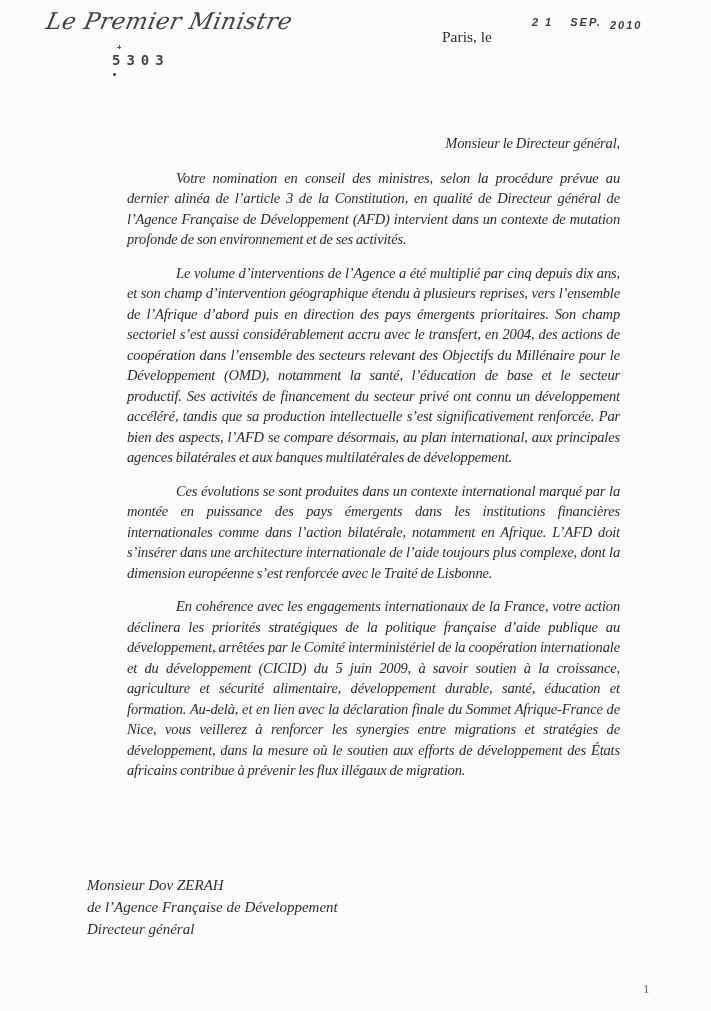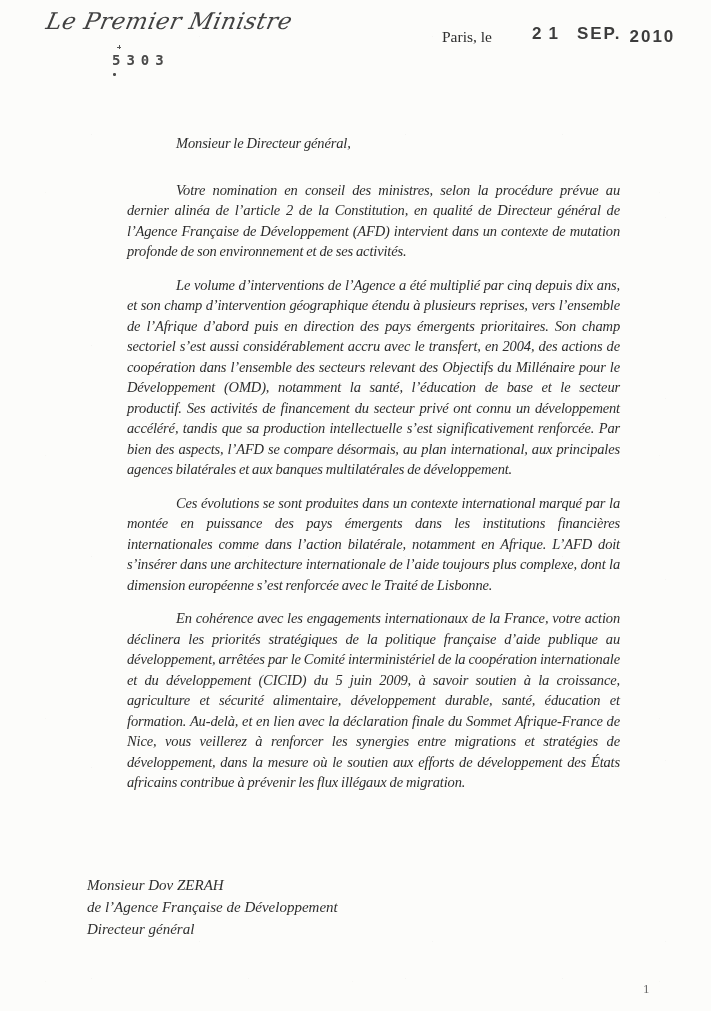--- a/index.html
+++ b/index.html
@@ -72,26 +72,27 @@
     position: absolute;
     left: 442px;
     top: 28px;
     font-size: 15.5px;
     color: #2f2f2f;
     white-space: nowrap;
   }
   .date-stamp {
     position: absolute;
     left: 532px;
-    top: 24px;
+    top: 16px;
     font-family: "Liberation Sans", "DejaVu Sans", sans-serif;
     font-weight: 700;
-    font-size: 17px;
+    font-size: 11px;
     color: #3c3c3c;
     white-space: nowrap;
+    font-style: italic;
   }
   .date-stamp .d-day { letter-spacing: 7px; }
   .date-stamp .d-month { margin-left: 12px; letter-spacing: 2px; }
   .date-stamp .d-year {
     margin-left: 8px;
     letter-spacing: 2px;
     display: inline-block;
     transform: translateY(3px);
   }
 
@@ -107,22 +108,22 @@
     letter-spacing: -0.15px;
     word-spacing: -0.5px;
     color: #2c2c2c;
   }
   .letter-body p {
     margin: 0 0 13px 0;
     text-indent: 49px;
     text-align: justify;
   }
   .letter-body p.salutation {
-    text-align: left;
-    margin-bottom: 26px;
+    text-align: right;
+    margin-bottom: 14px;
   }
 
   
   .recipient {
     position: absolute;
     left: 55px;
     top: 874px;
     font-style: italic;
     font-size: 15px;
     line-height: 22px;
@@ -152,21 +153,21 @@
   <div class="reg-stamp">5303</div>
 
   <div class="place-label">Paris, le</div>
 
   <div class="date-stamp">
     <span class="d-day">21</span><span class="d-month">SEP.</span><span class="d-year">2010</span>
   </div>
 
   <div class="letter-body">
     <p class="salutation">Monsieur le Directeur général,</p>
-    <p>Votre nomination en conseil des ministres, selon la procédure prévue au dernier alinéa de l’article 2 de la Constitution, en qualité de Directeur général de l’Agence Française de Développement (AFD) intervient dans un contexte de mutation profonde de son environnement et de ses activités.</p>
+    <p>Votre nomination en conseil des ministres, selon la procédure prévue au dernier alinéa de l’article 3 de la Constitution, en qualité de Directeur général de l’Agence Française de Développement (AFD) intervient dans un contexte de mutation profonde de son environnement et de ses activités.</p>
     <p>Le volume d’interventions de l’Agence a été multiplié par cinq depuis dix ans, et son champ d’intervention géographique étendu à plusieurs reprises, vers l’ensemble de l’Afrique d’abord puis en direction des pays émergents prioritaires. Son champ sectoriel s’est aussi considérablement accru avec le transfert, en 2004, des actions de coopération dans l’ensemble des secteurs relevant des Objectifs du Millénaire pour le Développement (OMD), notamment la santé, l’éducation de base et le secteur productif. Ses activités de financement du secteur privé ont connu un développement accéléré, tandis que sa production intellectuelle s’est significativement renforcée. Par bien des aspects, l’AFD se compare désormais, au plan international, aux principales agences bilatérales et aux banques multilatérales de développement.</p>
     <p>Ces évolutions se sont produites dans un contexte international marqué par la montée en puissance des pays émergents dans les institutions financières internationales comme dans l’action bilatérale, notamment en Afrique. L’AFD doit s’insérer dans une architecture internationale de l’aide toujours plus complexe, dont la dimension européenne s’est renforcée avec le Traité de Lisbonne.</p>
     <p>En cohérence avec les engagements internationaux de la France, votre action déclinera les priorités stratégiques de la politique française d’aide publique au développement, arrêtées par le Comité interministériel de la coopération internationale et du développement (CICID) du 5 juin 2009, à savoir soutien à la croissance, agriculture et sécurité alimentaire, développement durable, santé, éducation et formation. Au-delà, et en lien avec la déclaration finale du Sommet Afrique-France de Nice, vous veillerez à renforcer les synergies entre migrations et stratégies de développement, dans la mesure où le soutien aux efforts de développement des États africains contribue à prévenir les flux illégaux de migration.</p>
   </div>
 
   <div class="recipient">
     <div>Monsieur Dov ZERAH</div>
     <div>de l’Agence Française de Développement</div>
     <div>Directeur général</div>
   </div>

